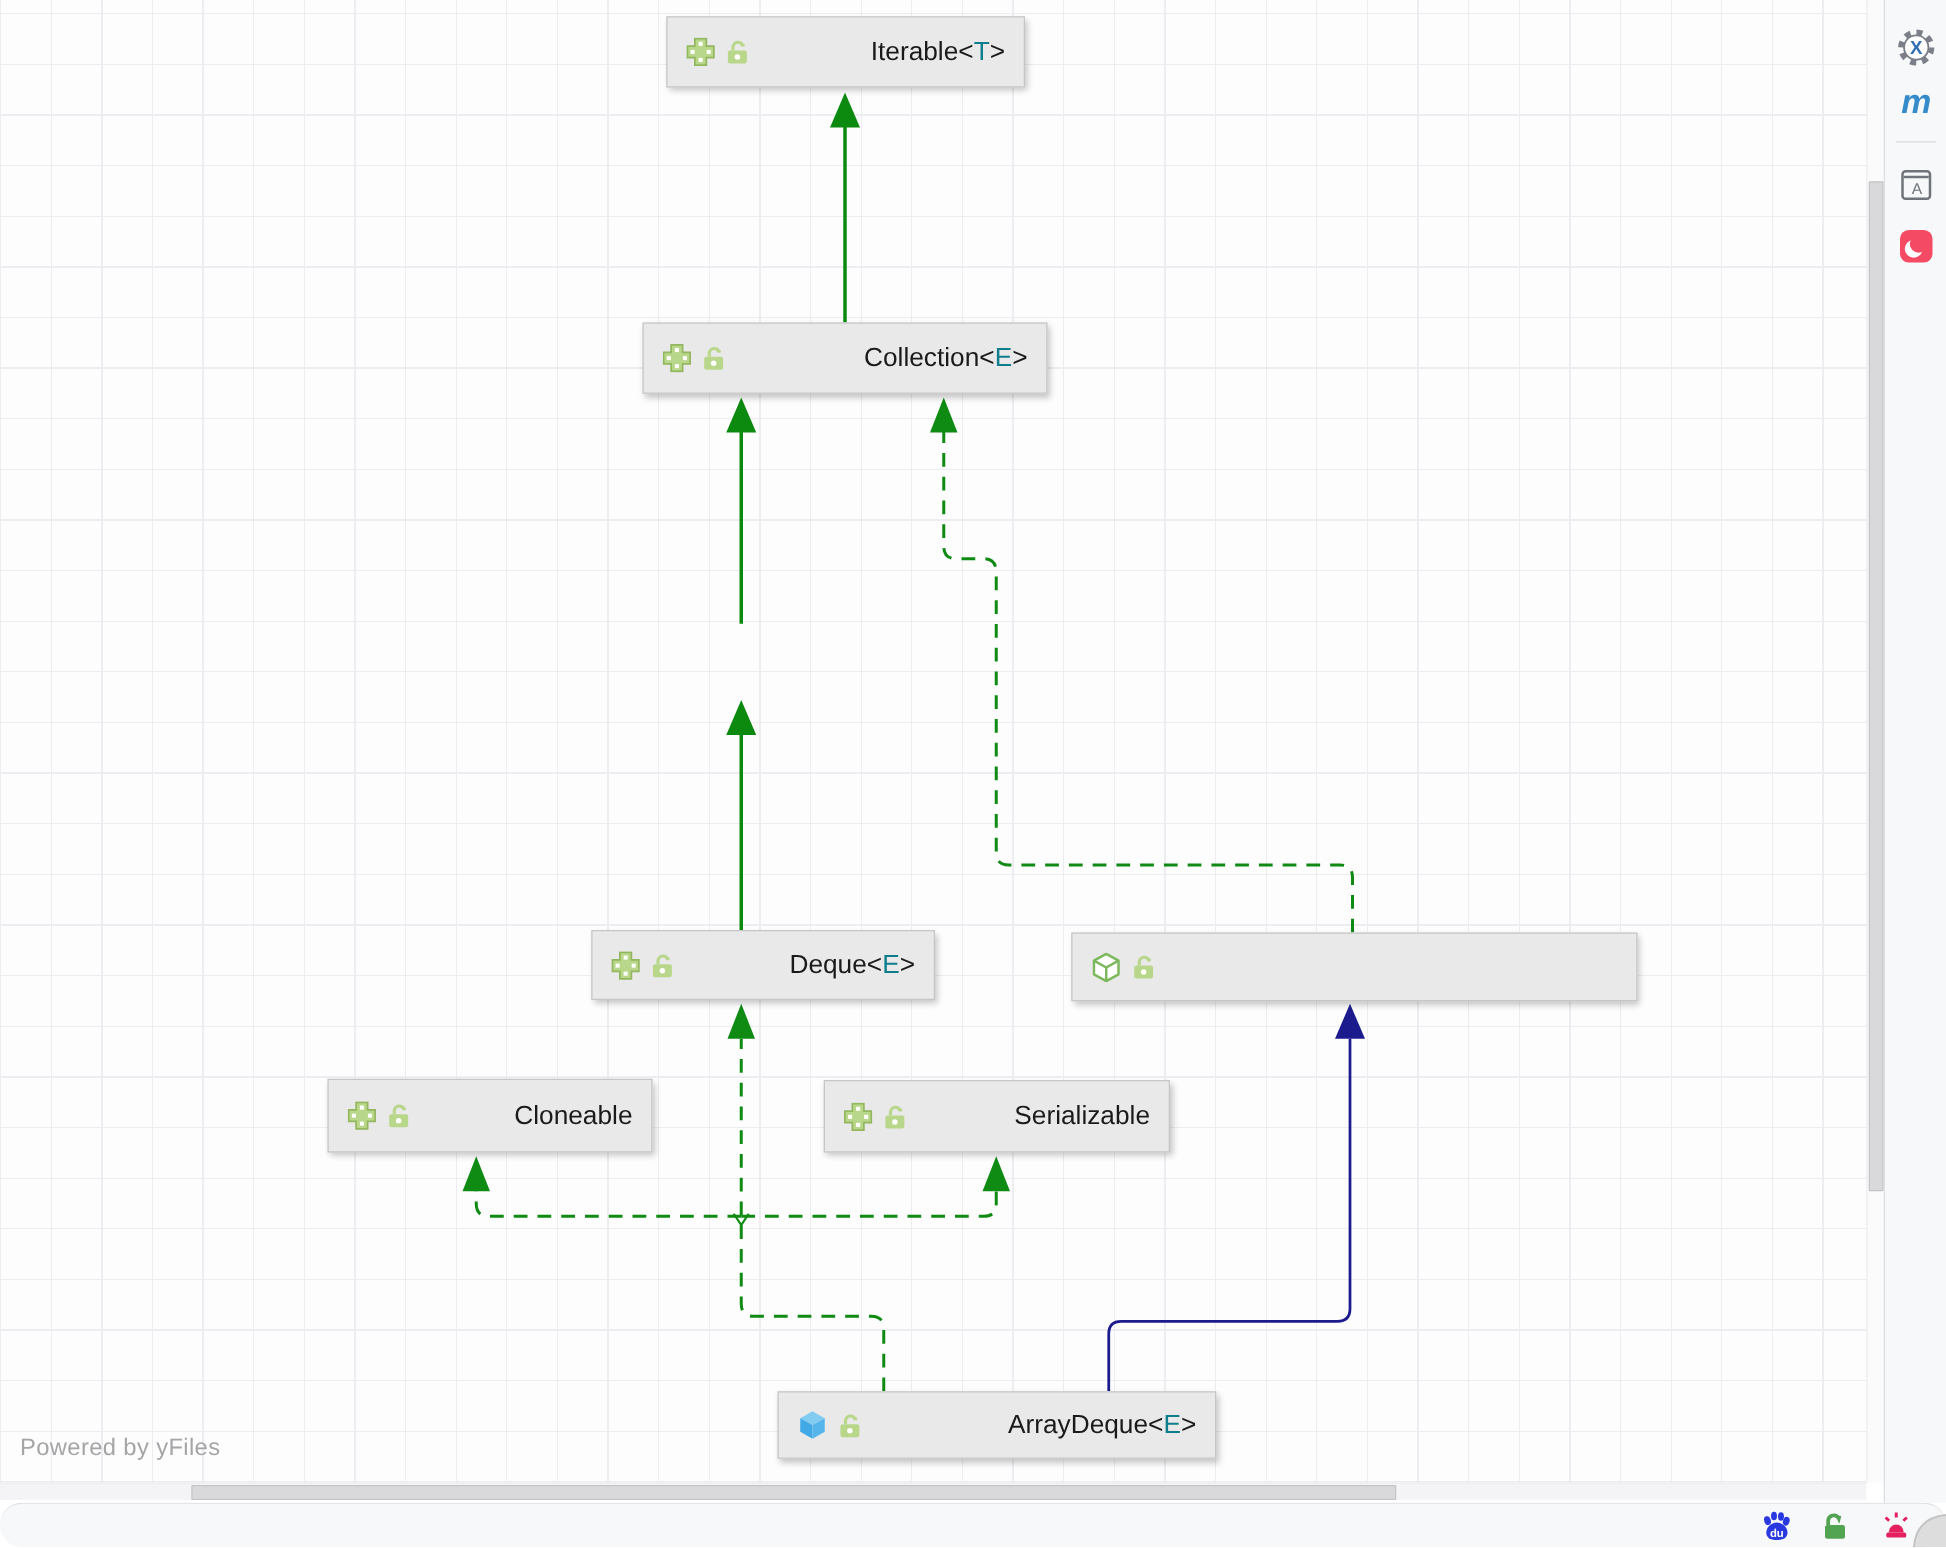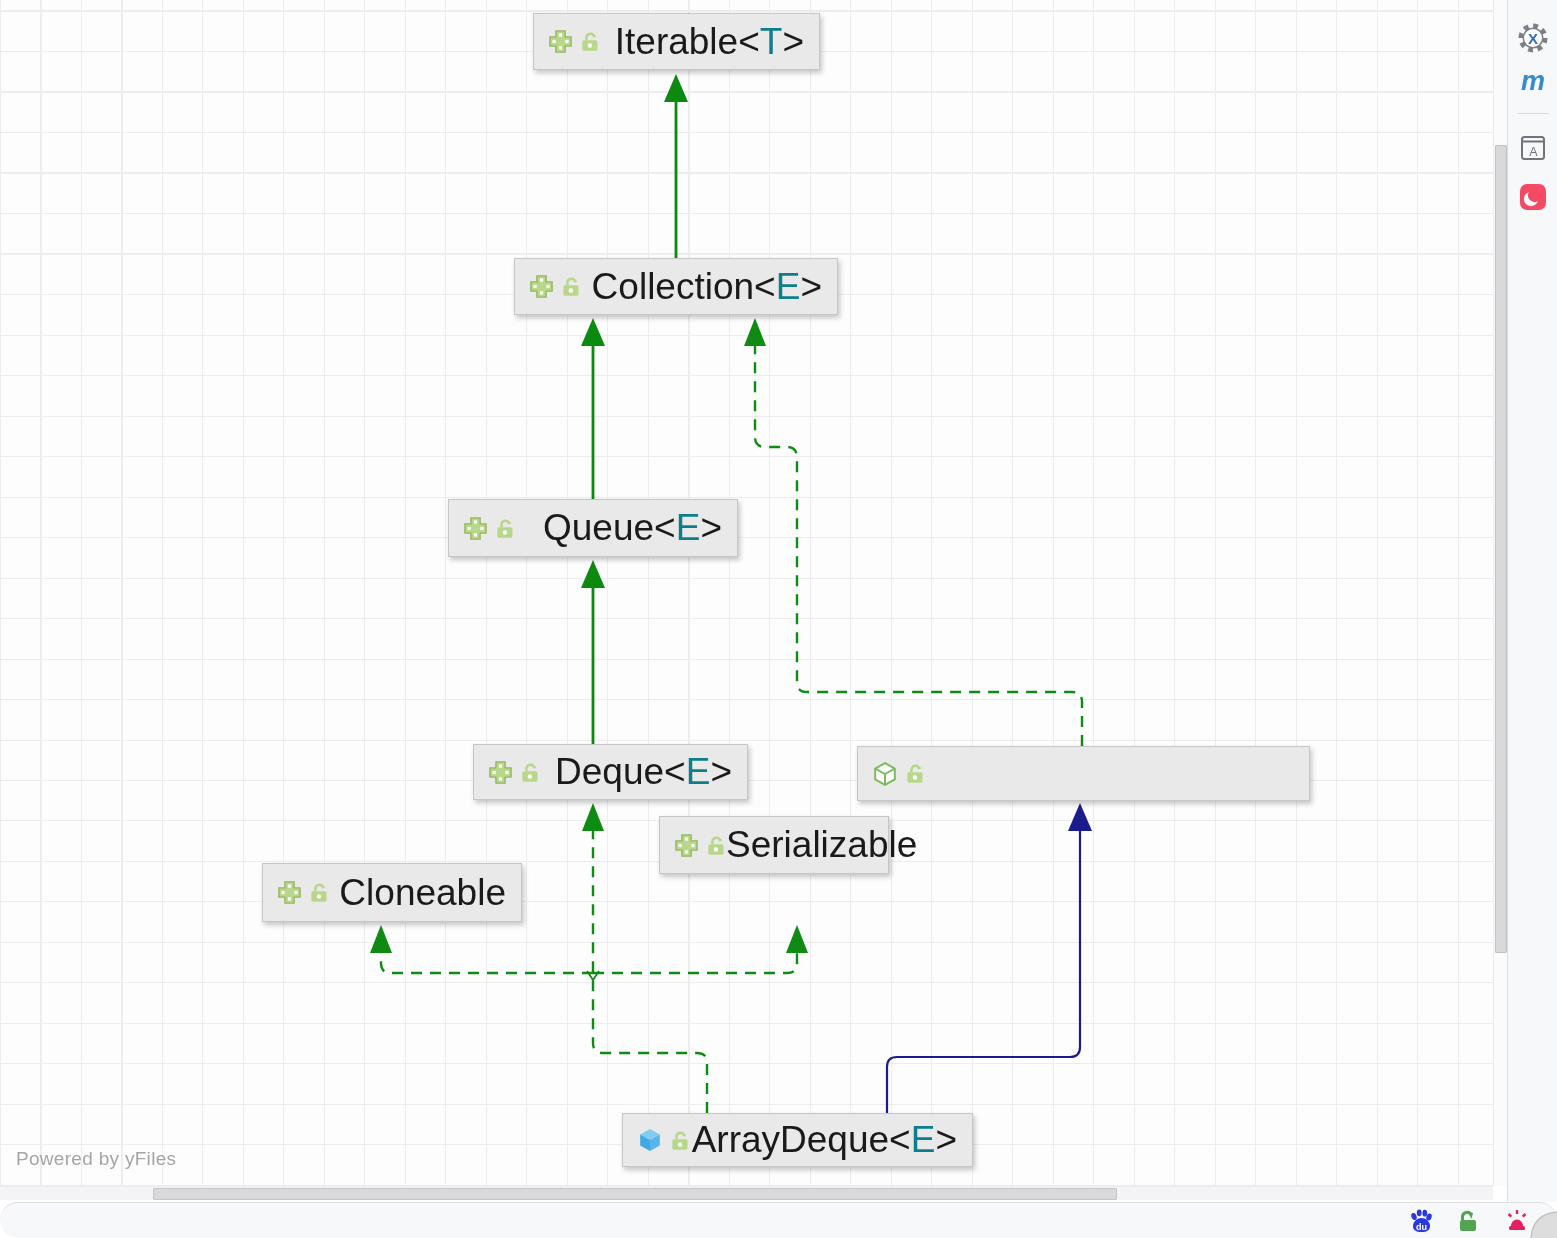--- a/index.html
+++ b/index.html
@@ -61,21 +61,21 @@
   .corner-arc { position:absolute; right:0; bottom:0; width:28px; height:28px; }
 
   
   .node {
     position:absolute; display:flex; align-items:center;
     background:#e9e9e9; border:1px solid #c6c6c6;
     box-shadow:2px 3px 5px rgba(0,0,0,0.22);
     padding:0 15px; cursor:pointer;
   }
   .node .nicons { display:flex; align-items:center; gap:9px; flex:0 0 auto; }
-  .nlabel { margin-left:auto; font-size:37px; color:#1a1a1a; white-space:nowrap; }
+  .nlabel { margin-left:auto; font-size:21px; color:#1a1a1a; white-space:nowrap; }
   .gparam { color:#0e7e8c; }
 
   .edges { position:absolute; left:0; top:0; pointer-events:none; }
 </style>
 </head>
 <body>
 
 <div class="stage">
 
   <div class="canvas">
@@ -139,37 +139,20 @@
         </svg>
         <svg width="19" height="21" viewBox="0 0 16 18">
           <path d="M4.5 8 V5.6 A3.4 3.4 0 0 1 11.2 5 L11.6 3.4" stroke="#b9d78a" stroke-width="2.2" fill="none"></path>
           <rect x="1" y="8" width="13" height="9" rx="1.5" fill="#b9d78a"></rect>
           <circle cx="7.5" cy="12.5" r="1.9" fill="#fff"></circle>
         </svg>
       </span>
       <span class="nlabel"><span>Collection</span><span>&lt;</span><span class="gparam">E</span><span>&gt;</span></span>
     </div>
 
-    <div class="node" style="left:448px; top:499px; width:290px; height:58px;">
-      <span class="nicons">
-        <svg width="23" height="23" viewBox="0 0 20 20">
-          <path d="M6 0.8 h8 v5.2 h5.2 v8 h-5.2 v5.2 h-8 v-5.2 h-5.2 v-8 h5.2 z" fill="#b9d78a" stroke="#93b75f" stroke-width="1.2"></path>
-          <rect x="8.6" y="3" width="2.8" height="2.8" fill="#fff"></rect>
-            <rect x="8.6" y="14.2" width="2.8" height="2.8" fill="#fff"></rect>
-          <rect x="3" y="8.6" width="2.8" height="2.8" fill="#fff"></rect>
-            <rect x="14.2" y="8.6" width="2.8" height="2.8" fill="#fff"></rect>
-        </svg>
-        <svg width="19" height="21" viewBox="0 0 16 18">
-          <path d="M4.5 8 V5.6 A3.4 3.4 0 0 1 11.2 5 L11.6 3.4" stroke="#b9d78a" stroke-width="2.2" fill="none"></path>
-          <rect x="1" y="8" width="13" height="9" rx="1.5" fill="#b9d78a"></rect>
-          <circle cx="7.5" cy="12.5" r="1.9" fill="#fff"></circle>
-        </svg>
-      </span>
-      <span class="nlabel"><span>Queue</span><span>&lt;</span><span class="gparam">E</span><span>&gt;</span></span>
-    </div>
 
     <div class="node" style="left:457px; top:744px; width:275px; height:56px;margin-left:16px;">
       <span class="nicons">
         <svg width="23" height="23" viewBox="0 0 20 20">
           <path d="M6 0.8 h8 v5.2 h5.2 v8 h-5.2 v5.2 h-8 v-5.2 h-5.2 v-8 h5.2 z" fill="#b9d78a" stroke="#93b75f" stroke-width="1.2"></path>
           <rect x="8.6" y="3" width="2.8" height="2.8" fill="#fff"></rect>
             <rect x="8.6" y="14.2" width="2.8" height="2.8" fill="#fff"></rect>
           <rect x="3" y="8.6" width="2.8" height="2.8" fill="#fff"></rect>
             <rect x="14.2" y="8.6" width="2.8" height="2.8" fill="#fff"></rect>
         </svg>
@@ -207,21 +190,21 @@
         </svg>
         <svg width="19" height="21" viewBox="0 0 16 18">
           <path d="M4.5 8 V5.6 A3.4 3.4 0 0 1 11.2 5 L11.6 3.4" stroke="#b9d78a" stroke-width="2.2" fill="none"></path>
           <rect x="1" y="8" width="13" height="9" rx="1.5" fill="#b9d78a"></rect>
           <circle cx="7.5" cy="12.5" r="1.9" fill="#fff"></circle>
         </svg>
       </span>
       <span class="nlabel"><span>Cloneable</span></span>
     </div>
 
-    <div class="node" style="left:659px; top:816px; width:230px; height:58px;">
+    <div class="node" style="left:659px; top:864px; width:277px; height:58px;">
       <span class="nicons">
         <svg width="23" height="23" viewBox="0 0 20 20">
           <path d="M6 0.8 h8 v5.2 h5.2 v8 h-5.2 v5.2 h-8 v-5.2 h-5.2 v-8 h5.2 z" fill="#b9d78a" stroke="#93b75f" stroke-width="1.2"></path>
           <rect x="8.6" y="3" width="2.8" height="2.8" fill="#fff"></rect>
             <rect x="8.6" y="14.2" width="2.8" height="2.8" fill="#fff"></rect>
           <rect x="3" y="8.6" width="2.8" height="2.8" fill="#fff"></rect>
             <rect x="14.2" y="8.6" width="2.8" height="2.8" fill="#fff"></rect>
         </svg>
         <svg width="19" height="21" viewBox="0 0 16 18">
           <path d="M4.5 8 V5.6 A3.4 3.4 0 0 1 11.2 5 L11.6 3.4" stroke="#b9d78a" stroke-width="2.2" fill="none"></path>

